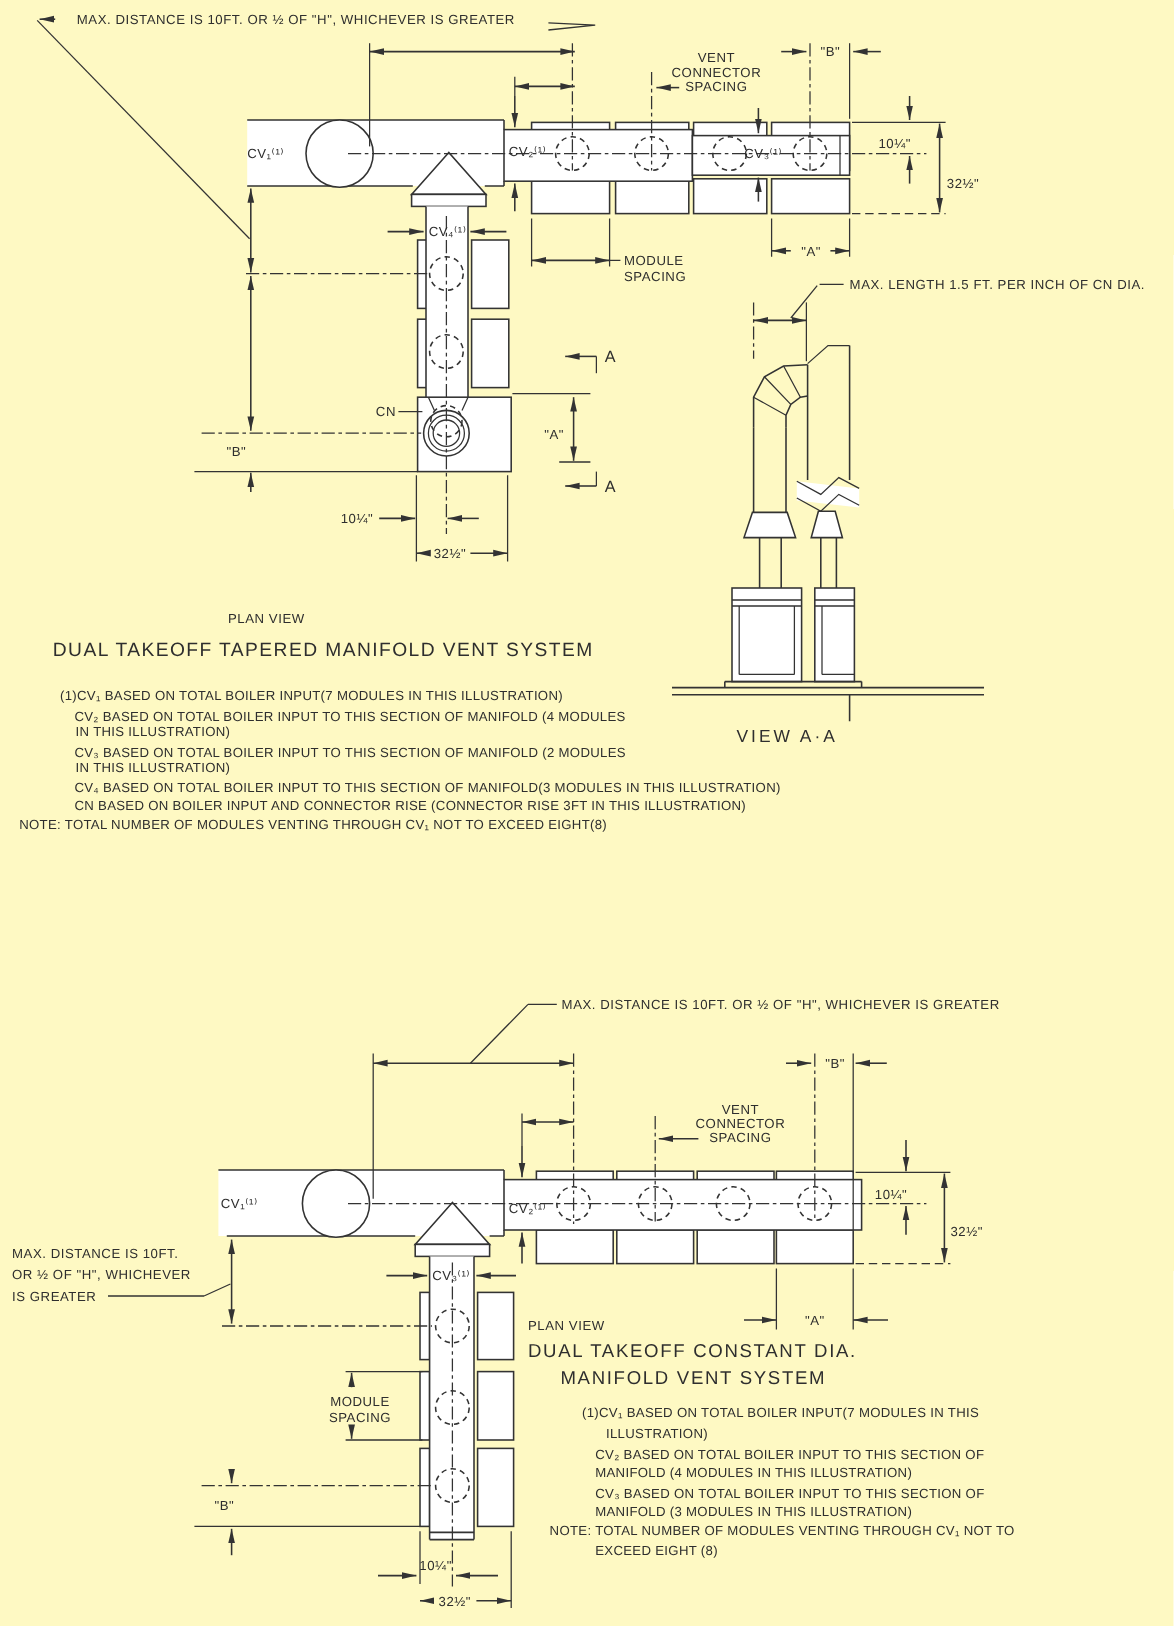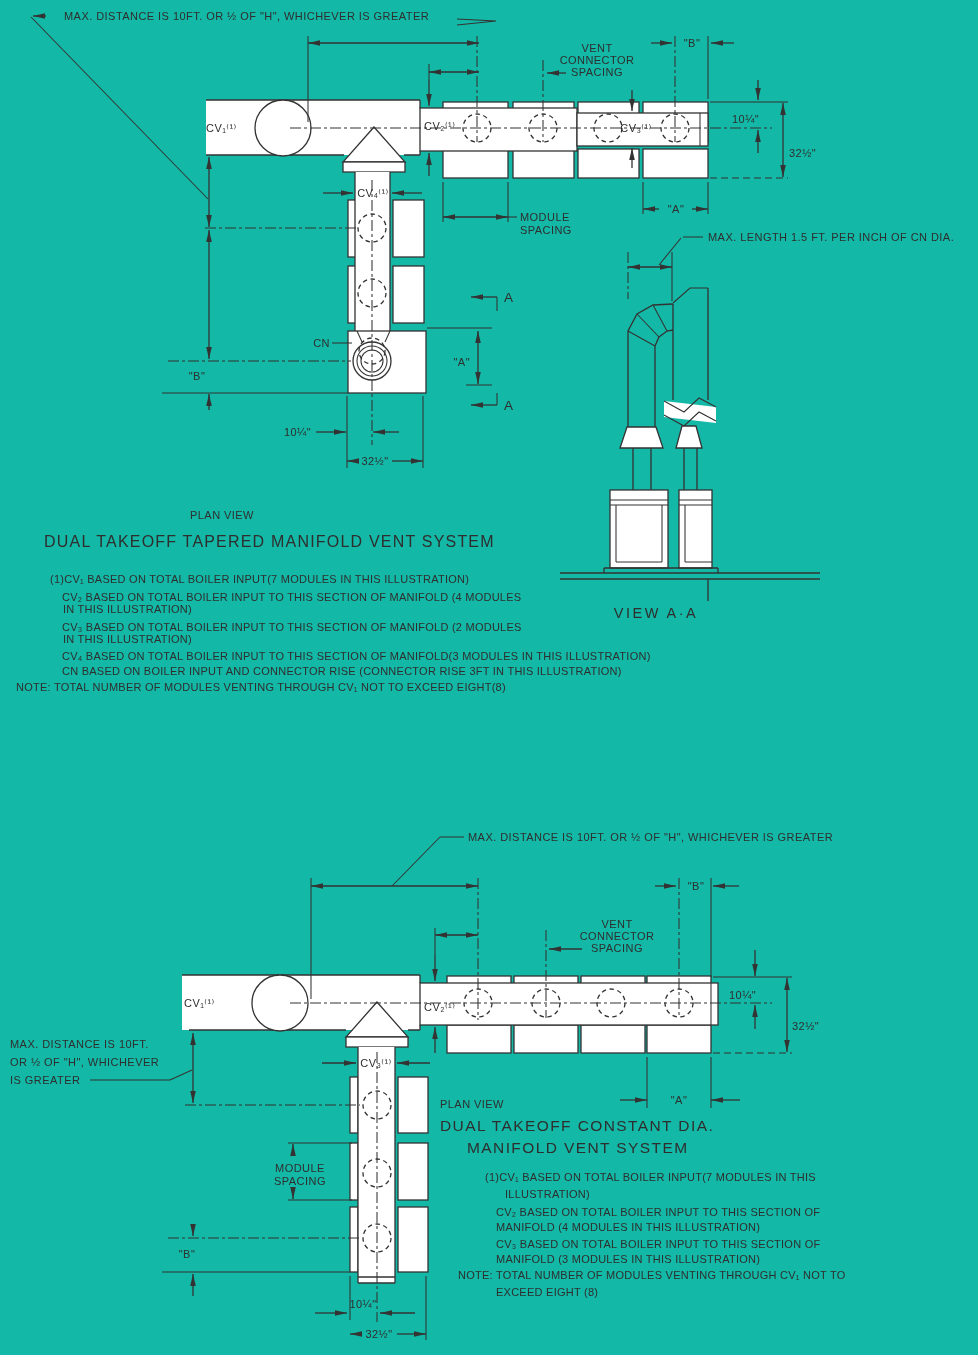--- a/index.html
+++ b/index.html
@@ -1,16 +1,16 @@
 <!DOCTYPE html>
 <html><head>
 <meta charset="utf-8">
 <style>
   html,body{margin:0;padding:0;background:#ffffff;}
-  .page{position:relative;width:978px;height:1355px;background:#14b8a6;overflow:hidden;}
+  .page{position:relative;width:978px;height:1355px;background:#fef9c3;overflow:hidden;}
   svg{display:block;}
   .s{stroke:#333;stroke-width:1.3;fill:none;stroke-linecap:butt;}
   .sw{stroke:#333;stroke-width:1.3;fill:#fff;}
   .fw{fill:#fff;stroke:none;}
   .thin{stroke-width:1.05;}
   .cl{stroke-dasharray:11 3 3 3;}
   .dsh{stroke-dasharray:7 4;}
   .dc{stroke-dasharray:4.5 3.5;}
   text{font-family:"Liberation Sans","DejaVu Sans",sans-serif;font-size:11px;fill:#2e2e2e;letter-spacing:.45px;white-space:pre;}
   .mid{text-anchor:middle;}

